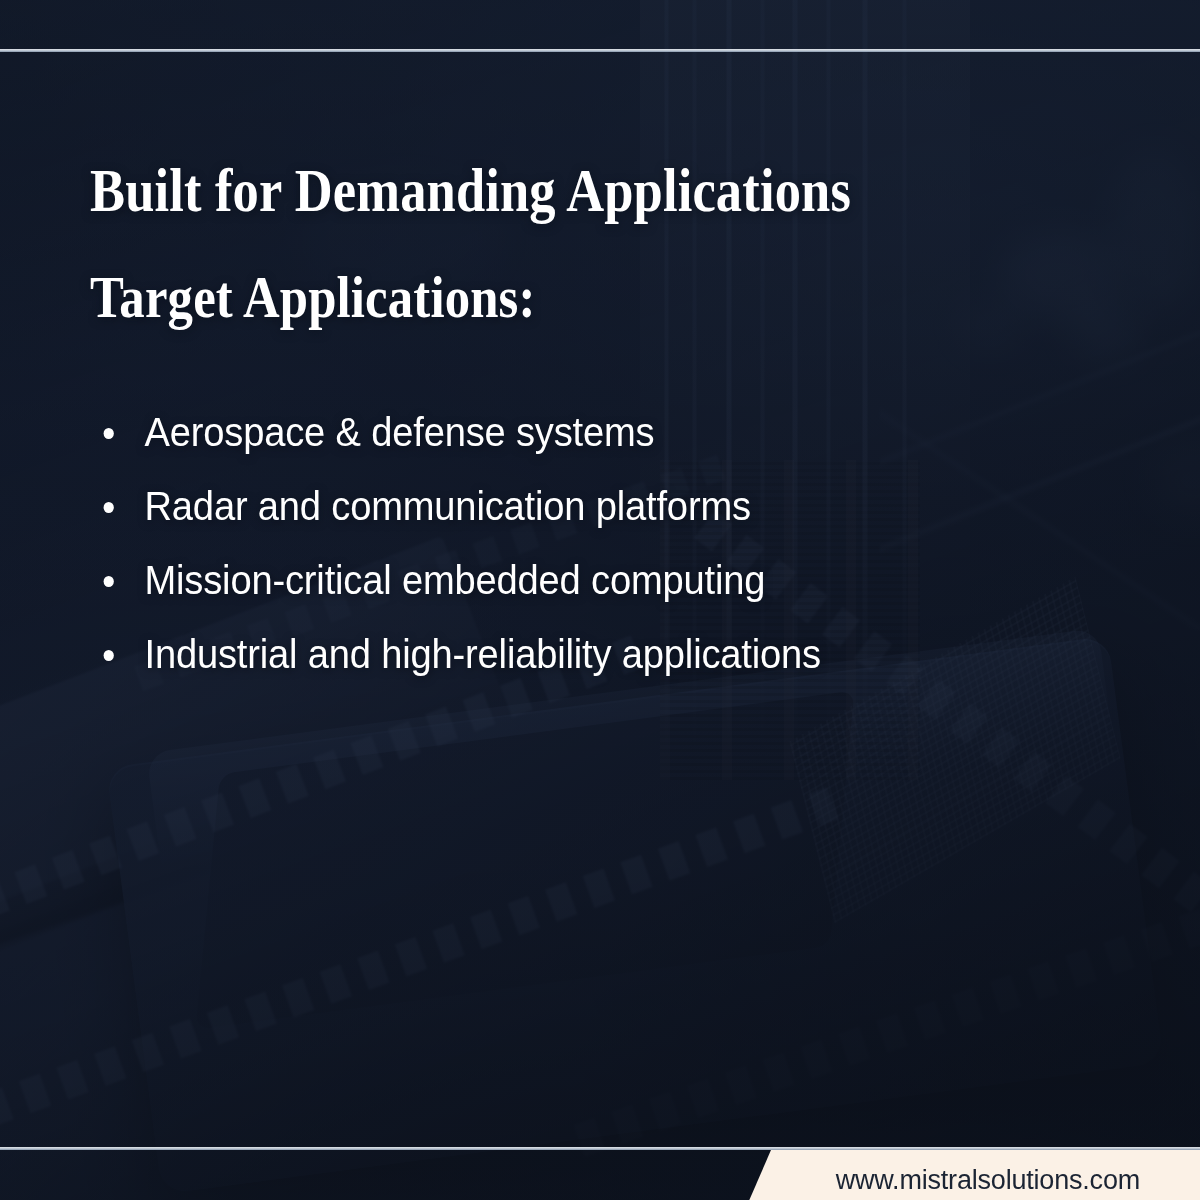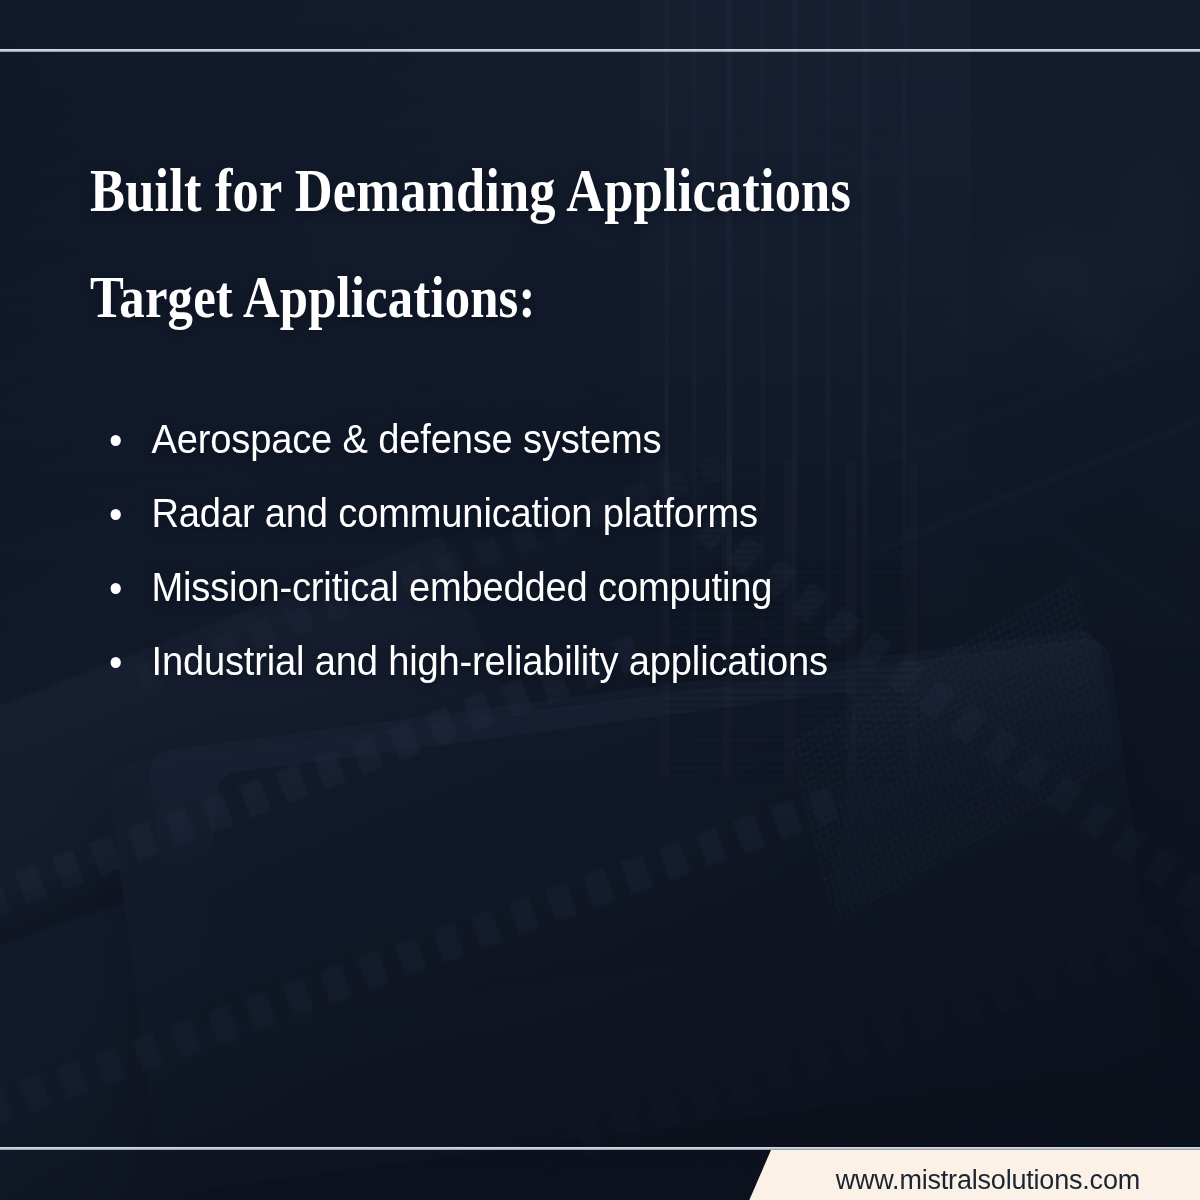--- a/index.html
+++ b/index.html
@@ -178,21 +178,21 @@
   h1.kicker, h2.subhead{
     margin:0;color:#ffffff;font-family:"Liberation Serif",serif;
     font-weight:700;letter-spacing:.2px;
     transform:scaleX(.86);transform-origin:left center;
     text-shadow:0 2px 10px rgba(8,14,24,.55);
     white-space:nowrap;
   }
   h1.kicker{position:absolute;left:90px;top:158px;font-size:61px;line-height:1.08;}
   h2.subhead{position:absolute;left:90px;top:266px;font-size:59px;line-height:1.08;}
 
-  ul.bullets{list-style:none;margin:15px;padding:0;position:absolute;left:90px;top:404px;width:980px;}
+  ul.bullets{list-style:none;margin:8px;padding:0;position:absolute;left:90px;top:404px;width:980px;}
   ul.bullets li{
     position:relative;padding-left:50px;
     color:#ffffff;font-family:"Liberation Sans",sans-serif;
     font-weight:400;font-size:41px;line-height:1;
     margin-bottom:33px;letter-spacing:-.2px;
     transform:scaleX(.93);transform-origin:left center;
     text-shadow:0 2px 9px rgba(8,14,24,.55);
     white-space:nowrap;
   }
   ul.bullets li .dot{

